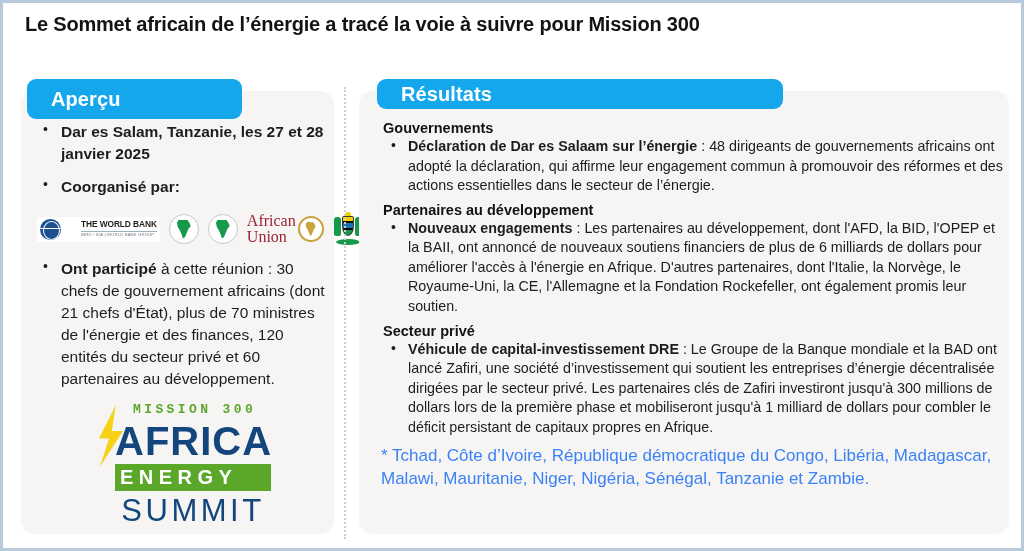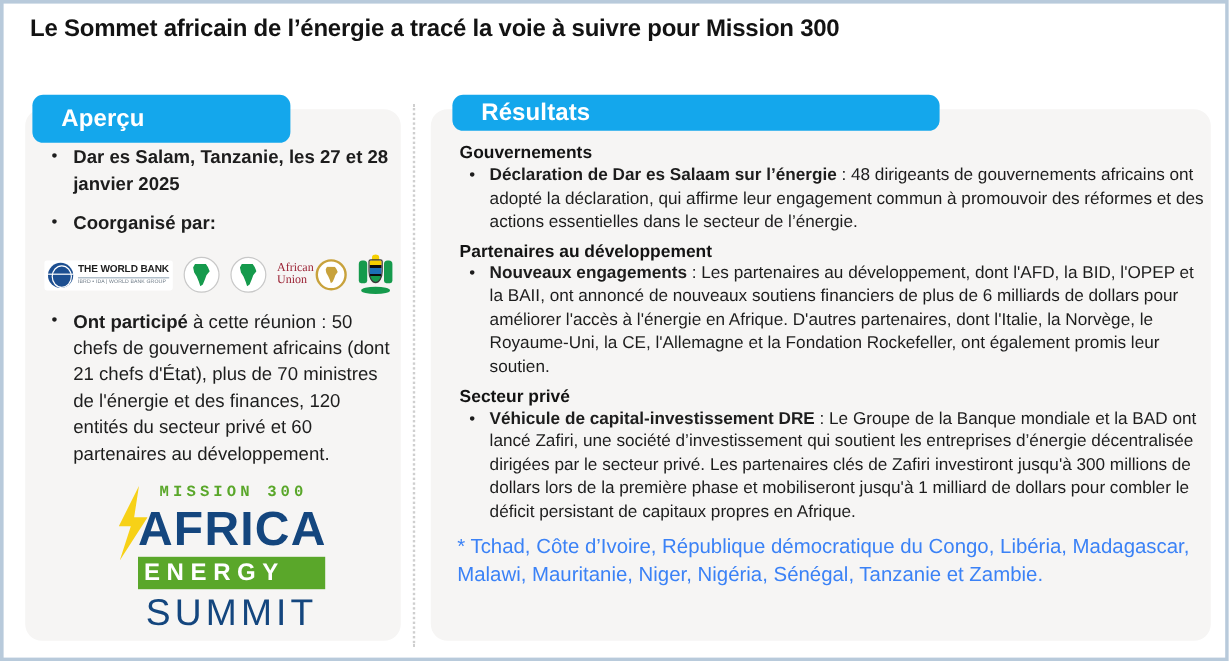--- a/index.html
+++ b/index.html
@@ -139,21 +139,21 @@
     gap: 9px;
     margin: 2px 0 9px 0;
     padding-left: 2px;
     height: 40px;
   }
 
   
   .wb-logo {
     display: flex;
     align-items: center;
-    gap: 4px;
+    gap: 20px;
     background: #ffffff;
     padding: 2px 3px;
     border-radius: 2px;
   }
   .wb-globe {
     width: 21px; height: 21px;
     border-radius: 50%;
     background: #1d4f91;
     position: relative;
     flex: none;
@@ -214,21 +214,21 @@
   
   .au-logo {
     display: flex;
     align-items: center;
     gap: 2px;
     flex: none;
   }
   .au-words {
     line-height: 0.98;
     color: #9b2335;
-    font-size: 10px;
+    font-size: 16px;
     font-weight: 400;
     font-family: "Liberation Serif", serif;
   }
   .au-emblem {
     width: 26px; height: 26px;
     border-radius: 50%;
     border: 2px solid #c8a23c;
     background: #ffffff;
     display: flex;
     align-items: center;
@@ -451,21 +451,21 @@
         <div class="tz-fig l"></div>
         <div class="tz-fig r"></div>
         <div class="tz-shield"></div>
         <div class="tz-base"></div>
       </div>
 
     </div>
 
     <ul class="bullets">
       <li>
-        <span class="b">Ont participé</span><span> à cette réunion : 50 chefs de gouvernement africains (dont 21 chefs d'État), plus de 70 ministres de l'énergie et des finances, 120 entités du secteur privé et 60 partenaires au développement.</span>
+        <span class="b">Ont participé</span><span> à cette réunion : 30 chefs de gouvernement africains (dont 21 chefs d'État), plus de 70 ministres de l'énergie et des finances, 120 entités du secteur privé et 60 partenaires au développement.</span>
       </li>
     </ul>
 
   </div>
 
   <div class="m300">
     <div class="m300-row1">
       <div class="m300-mission">MISSION 300</div>
     </div>
     <div class="m300-row2">

